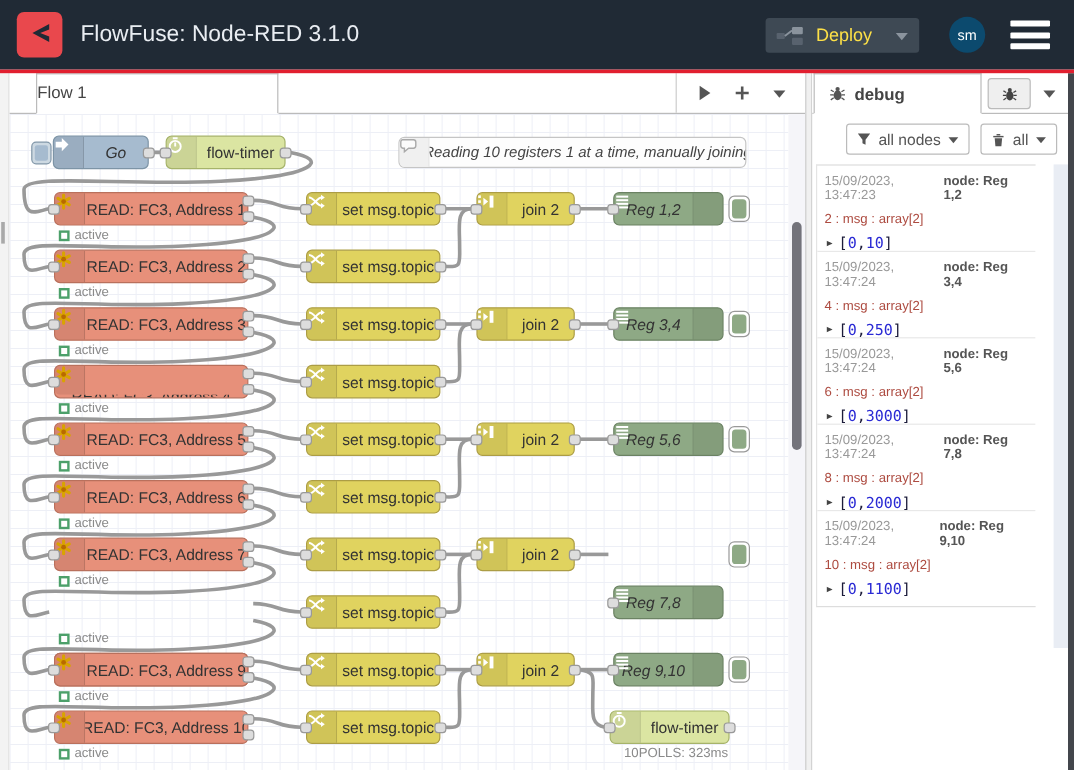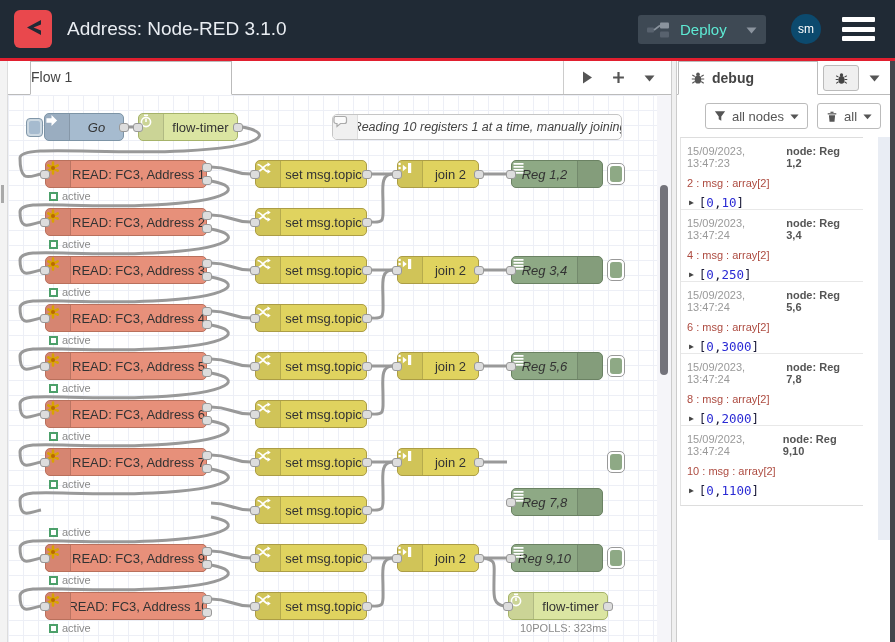--- a/index.html
+++ b/index.html
@@ -5,21 +5,21 @@
   html,body{margin:0;padding:0;}
   body{width:895px;height:642px;position:relative;overflow:hidden;background:#fff;
        font-family:"Liberation Sans",sans-serif;}
 
   
   .header{position:absolute;left:0;top:0;width:895px;height:58px;background:#202a35;z-index:5;}
   .logo{position:absolute;left:14px;top:10px;width:38px;height:38px;background:#e9484d;border-radius:6px;
         display:flex;align-items:center;justify-content:center;}
   .app-title{position:absolute;left:67px;top:0;height:58px;line-height:58px;color:#e9edf2;font-size:19px;}
   .deploy{position:absolute;left:638px;top:15px;width:128px;height:29px;background:#3e4954;border-radius:3px;
-          display:flex;align-items:center;color:#5eead4;font-size:15px;cursor:default;}
+          display:flex;align-items:center;color:#fde047;font-size:15px;cursor:default;}
   .deploy .dlabel{margin-left:10px;}
   .deploy .dicon{margin-left:9px;}
   .deploy .dcaret{margin-left:auto;margin-right:9px;}
   .avatar{position:absolute;left:791px;top:14px;width:30px;height:30px;border-radius:50%;background:#0c4a6e;
           color:#fff;font-size:12px;display:flex;align-items:center;justify-content:center;}
   .hamburger{position:absolute;left:842px;top:17px;width:33px;height:24px;display:flex;flex-direction:column;justify-content:space-between;}
   .hamburger span{height:5px;background:#fff;border-radius:1px;}
   .redline{position:absolute;left:0;top:58px;width:895px;height:3px;background:#e11f2f;z-index:5;}
 
   
@@ -109,21 +109,21 @@
 </style>
 </head>
 <body>
 
 <div class="header">
   <div class="logo">
     <svg width="24" height="24" viewBox="0 0 24 24">
       <path d="M20 3 L6 10.5 L20 18 L20 13.5 L12.5 10.5 L20 7.5 Z" fill="#202a35"></path>
     </svg>
   </div>
-  <div class="app-title">Address: Node-RED 3.1.0</div>
+  <div class="app-title">FlowFuse: Node-RED 3.1.0</div>
   <div class="deploy">
     <svg class="dicon" width="23" height="16" viewBox="0 0 23 16">
       <rect x="0" y="5.5" width="7" height="5" rx="1" fill="#58626e"></rect>
       <path d="M7 8 L13 3.5" stroke="#8a939d" stroke-width="1.6" fill="none"></path>
       <rect x="13" y="0.5" width="9" height="6" rx="1" fill="#8a939d"></rect>
       <rect x="13" y="9.5" width="9" height="6" rx="1" fill="#58626e"></rect>
     </svg>
     <span class="dlabel">Deploy</span>
     <svg class="dcaret" width="11" height="8" viewBox="0 0 11 8">
       <path d="M0.5 1.5h10L5.5 7.5z" fill="#8b949e"></path>
@@ -274,21 +274,21 @@
       </div>
       <div class="lbl">READ: FC3, Address 3</div>
       <div class="port pin"></div>
       <div class="port pout1"></div>
       <div class="port pout2"></div>
     </div>
     <div class="status" style="left: 41px; top: 191px;">
       <div class="status-dot"></div>
       <span>active</span>
     </div>
-    <div class="node n-modbus" style="left: 37px; top: 209px; width: 162px;">
+    <div class="node n-modbus" style="left: 37px; top: 209px; width: 162px; flex-direction: column;">
       <div class="icon-sec">
         <svg width="14" height="14" viewBox="0 0 14 14">
           <g stroke="#d9a400" stroke-width="2.6" stroke-linecap="round">
             <path d="M7 1.6v10.8M2.3 4.3l9.4 5.4M11.7 4.3L2.3 9.7"></path>
           </g>
           <circle cx="7" cy="7" r="2" fill="#b96a00"></circle>
         </svg>
       </div>
       <div class="lbl">READ: FC3, Address 4</div>
       <div class="port pin"></div>

